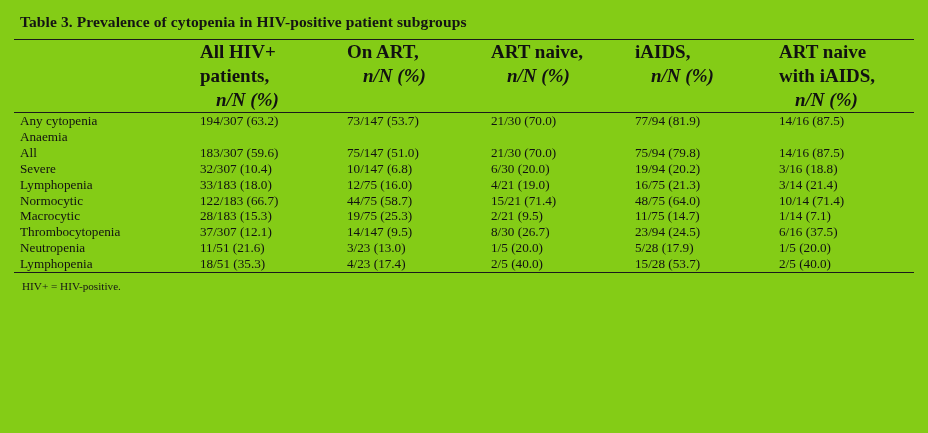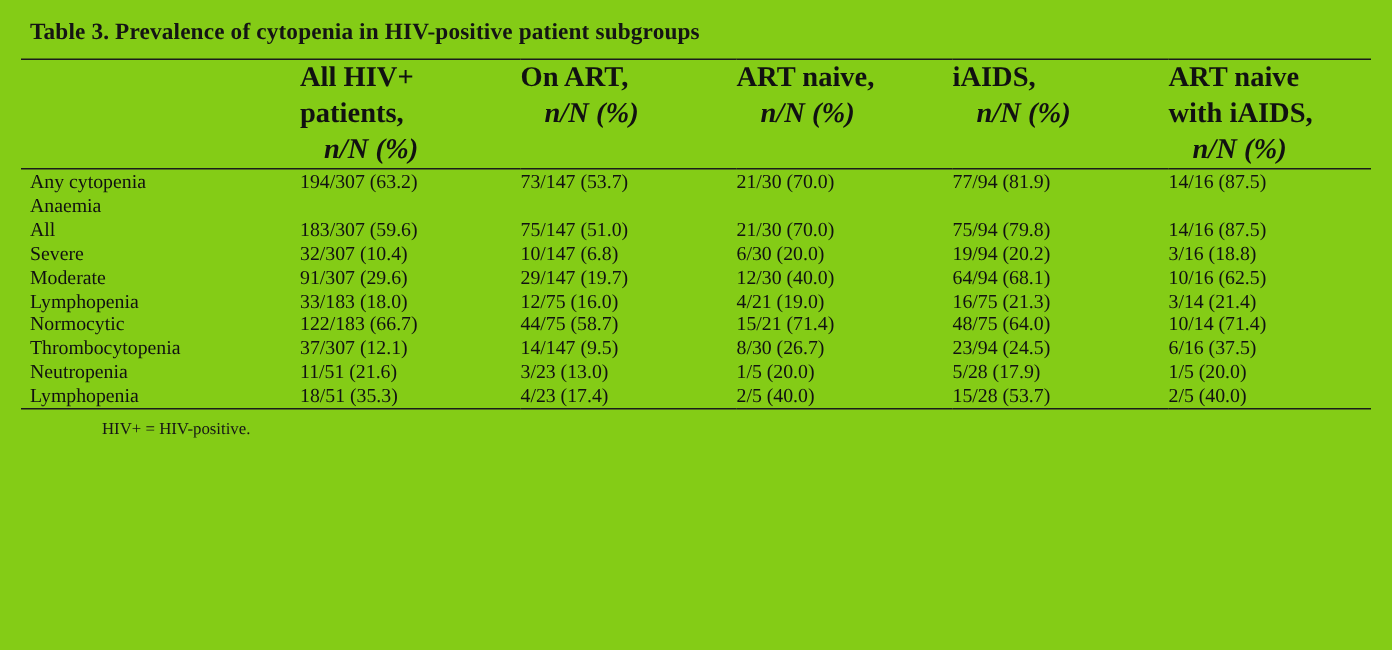--- a/index.html
+++ b/index.html
@@ -71,21 +71,20 @@
     padding-left: 6px;
     white-space: nowrap;
   }
   td.indent1 {
     padding-left: 30px;
   }
   .footnote {
     font-size: 11.2px;
     padding: 7px 0 0 8px;
     color: #161616;
-    margin-left: 46px;
   }
   col.c1 { width: 186px; }
   col.c2 { width: 147px; }
   col.c3 { width: 144px; }
   col.c4 { width: 144px; }
   col.c5 { width: 144px; }
   col.c6 { width: 135px; }
 </style>
 </head>
 <body>
@@ -164,42 +163,42 @@
         </tr>
         <tr>
           <td class="first-col indent1">Severe</td>
           <td>32/307 (10.4)</td>
           <td>10/147 (6.8)</td>
           <td>6/30 (20.0)</td>
           <td>19/94 (20.2)</td>
           <td>3/16 (18.8)</td>
         </tr>
         <tr>
-          <td class="first-col indent1">Moderate</td>
-          <td>91/307 (29.6)</td>
-          <td>29/147 (19.7)</td>
-          <td>12/30 (40.0)</td>
-          <td>64/94 (68.1)</td>
-          <td>10/16 (62.5)</td>
-        </tr>
-        <tr>
           <td class="first-col indent1">Lymphopenia</td>
           <td>33/183 (18.0)</td>
           <td>12/75 (16.0)</td>
           <td>4/21 (19.0)</td>
           <td>16/75 (21.3)</td>
           <td>3/14 (21.4)</td>
         </tr>
         <tr>
           <td class="first-col indent1">Normocytic</td>
           <td>122/183 (66.7)</td>
           <td>44/75 (58.7)</td>
           <td>15/21 (71.4)</td>
           <td>48/75 (64.0)</td>
           <td>10/14 (71.4)</td>
+        </tr>
+        <tr>
+          <td class="first-col indent1">Macrocytic</td>
+          <td>28/183 (15.3)</td>
+          <td>19/75 (25.3)</td>
+          <td>2/21 (9.5)</td>
+          <td>11/75 (14.7)</td>
+          <td>1/14 (7.1)</td>
         </tr>
         <tr>
           <td class="first-col">Thrombocytopenia</td>
           <td>37/307 (12.1)</td>
           <td>14/147 (9.5)</td>
           <td>8/30 (26.7)</td>
           <td>23/94 (24.5)</td>
           <td>6/16 (37.5)</td>
         </tr>
         <tr>

